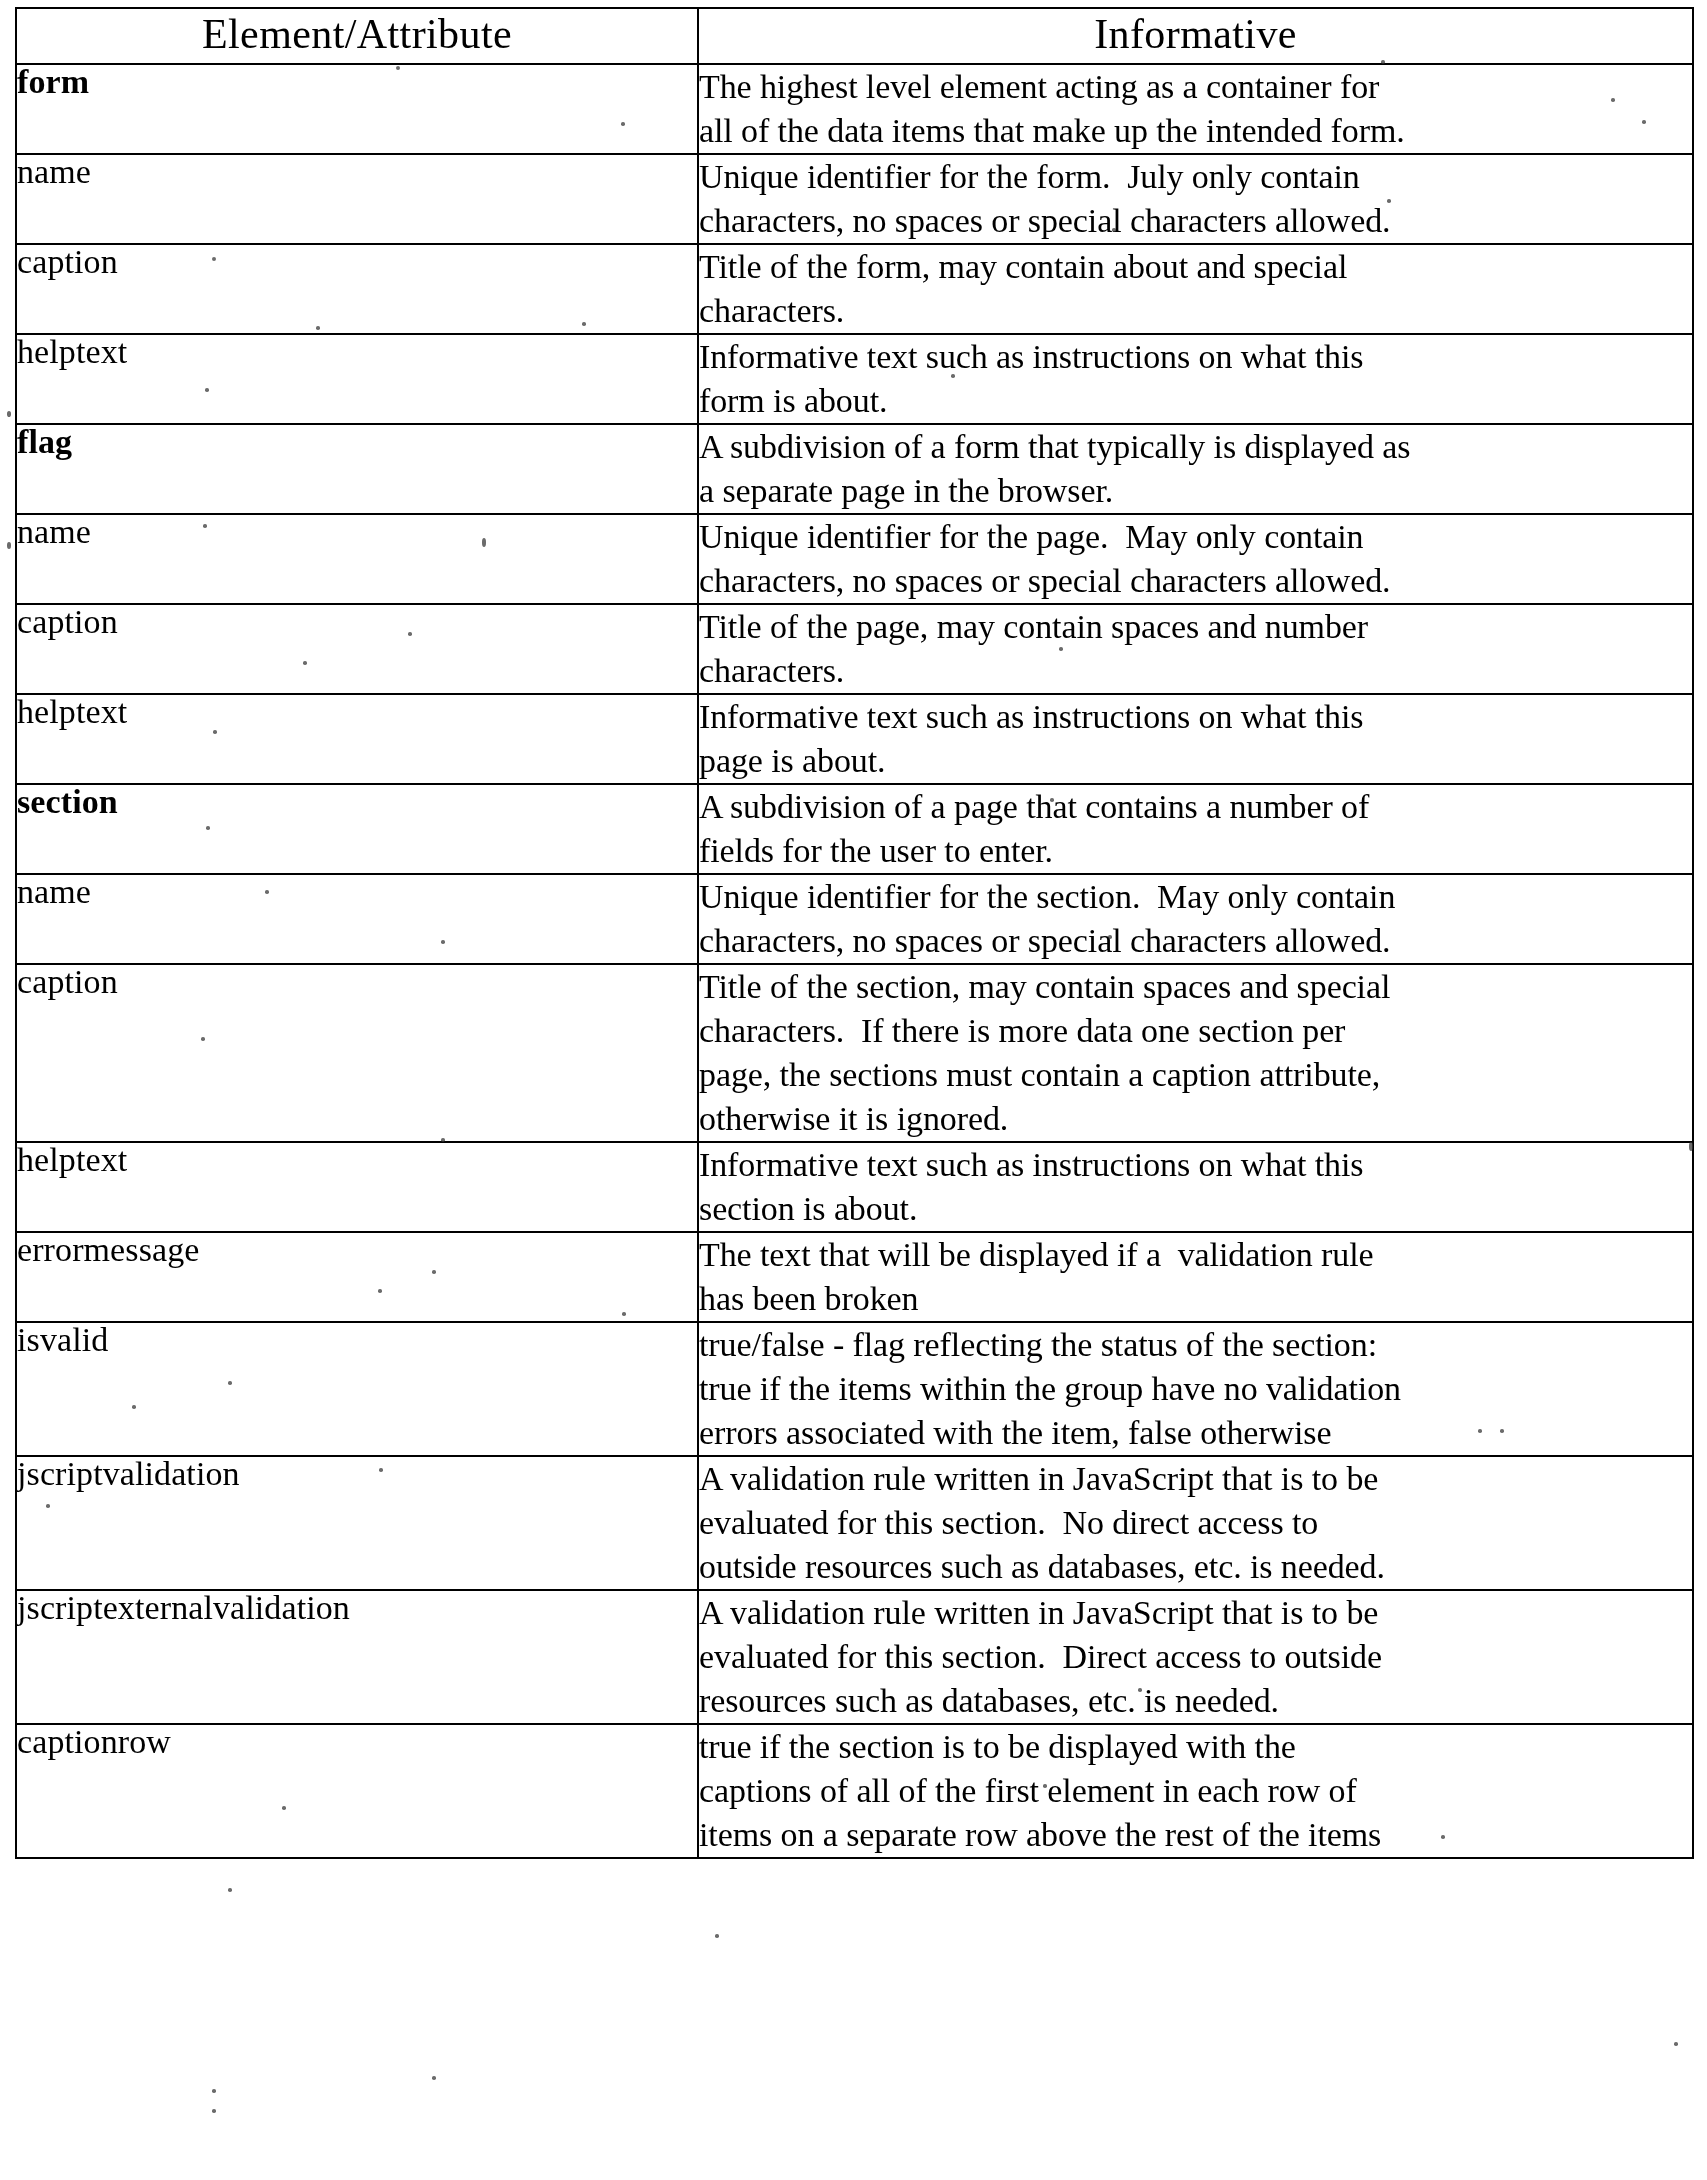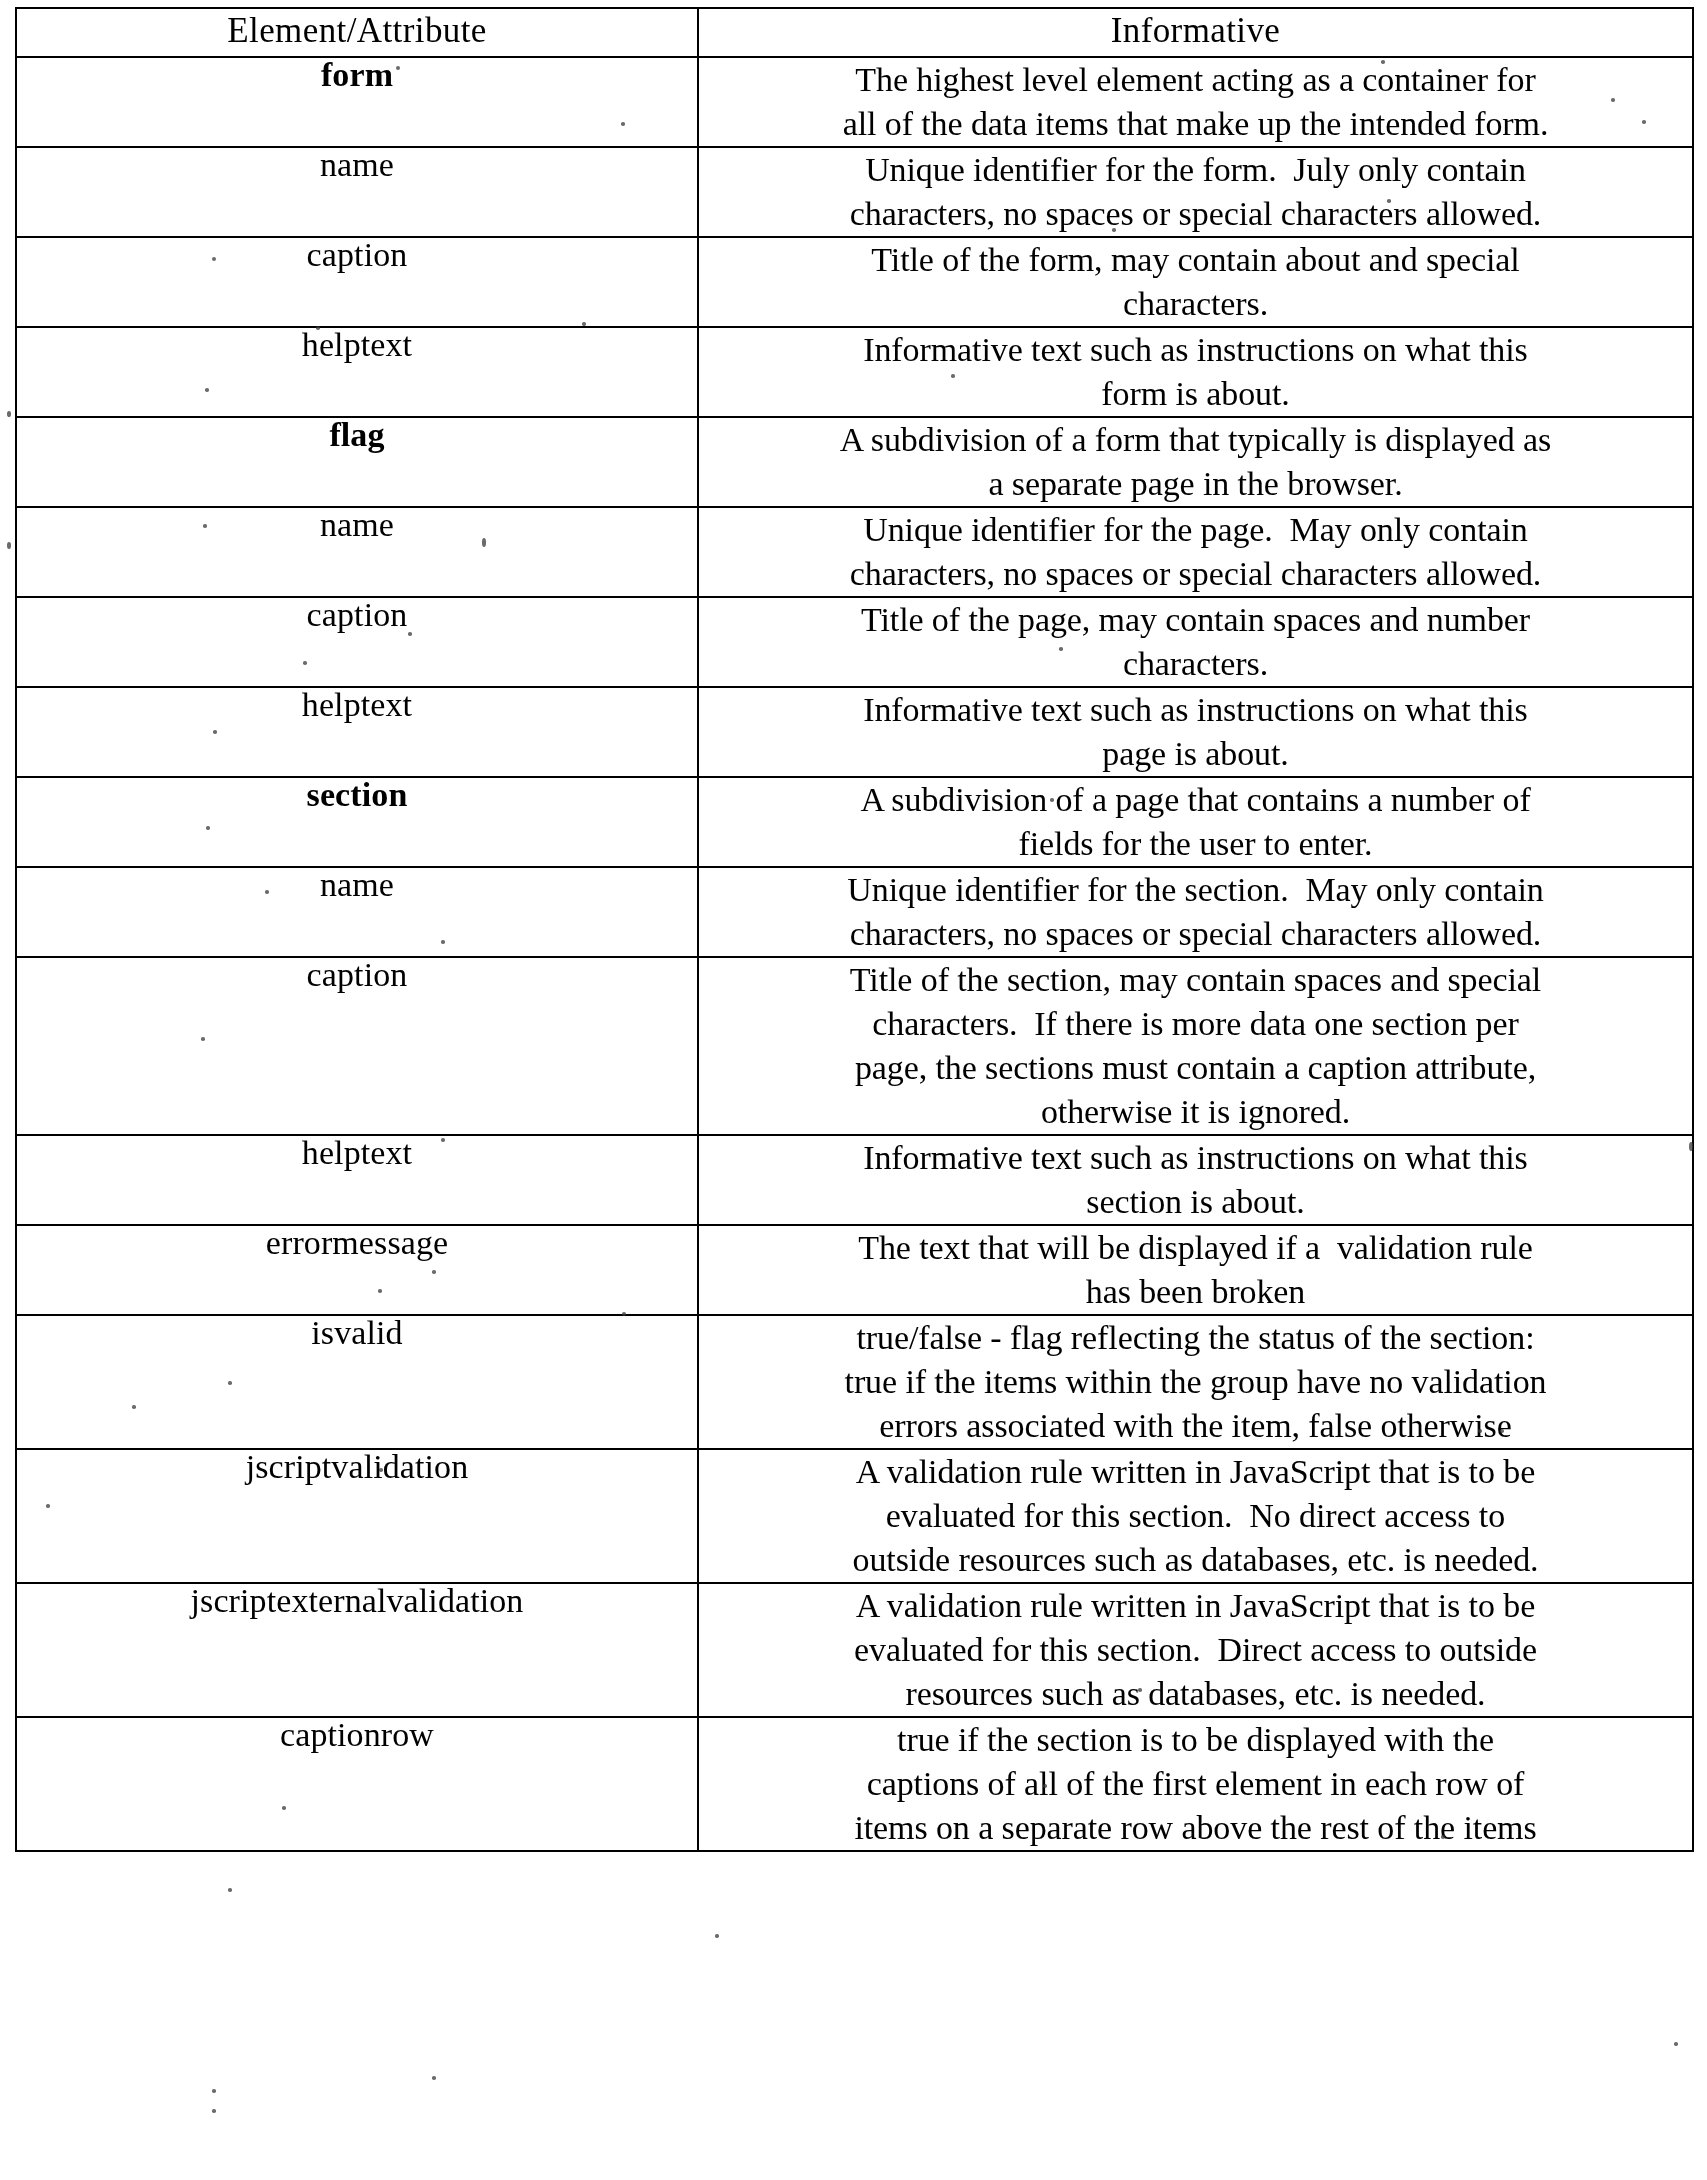--- a/index.html
+++ b/index.html
@@ -37,28 +37,27 @@
 
   table.spec col.c-attr { width: 682px; }
   table.spec col.c-desc { width: 995px; }
 
   table.spec th,
   table.spec td {
     border: 2.6px solid #000000;
     vertical-align: top;
     padding: 0;
     background: #ffffff;
-    text-align: center;
   }
 
   
   table.spec thead th {
     text-align: center;
     font-weight: normal;
-    font-size: 35px;
+    font-size: 42px;
     line-height: 1.0;
     padding: 3.5px 0 8px 0;
     letter-spacing: 0.4px;
   }
 
   
   td.attr {
     font-size: 34px;
     line-height: 1.0;
     padding: 8px 0 5.3px 13.2px;

